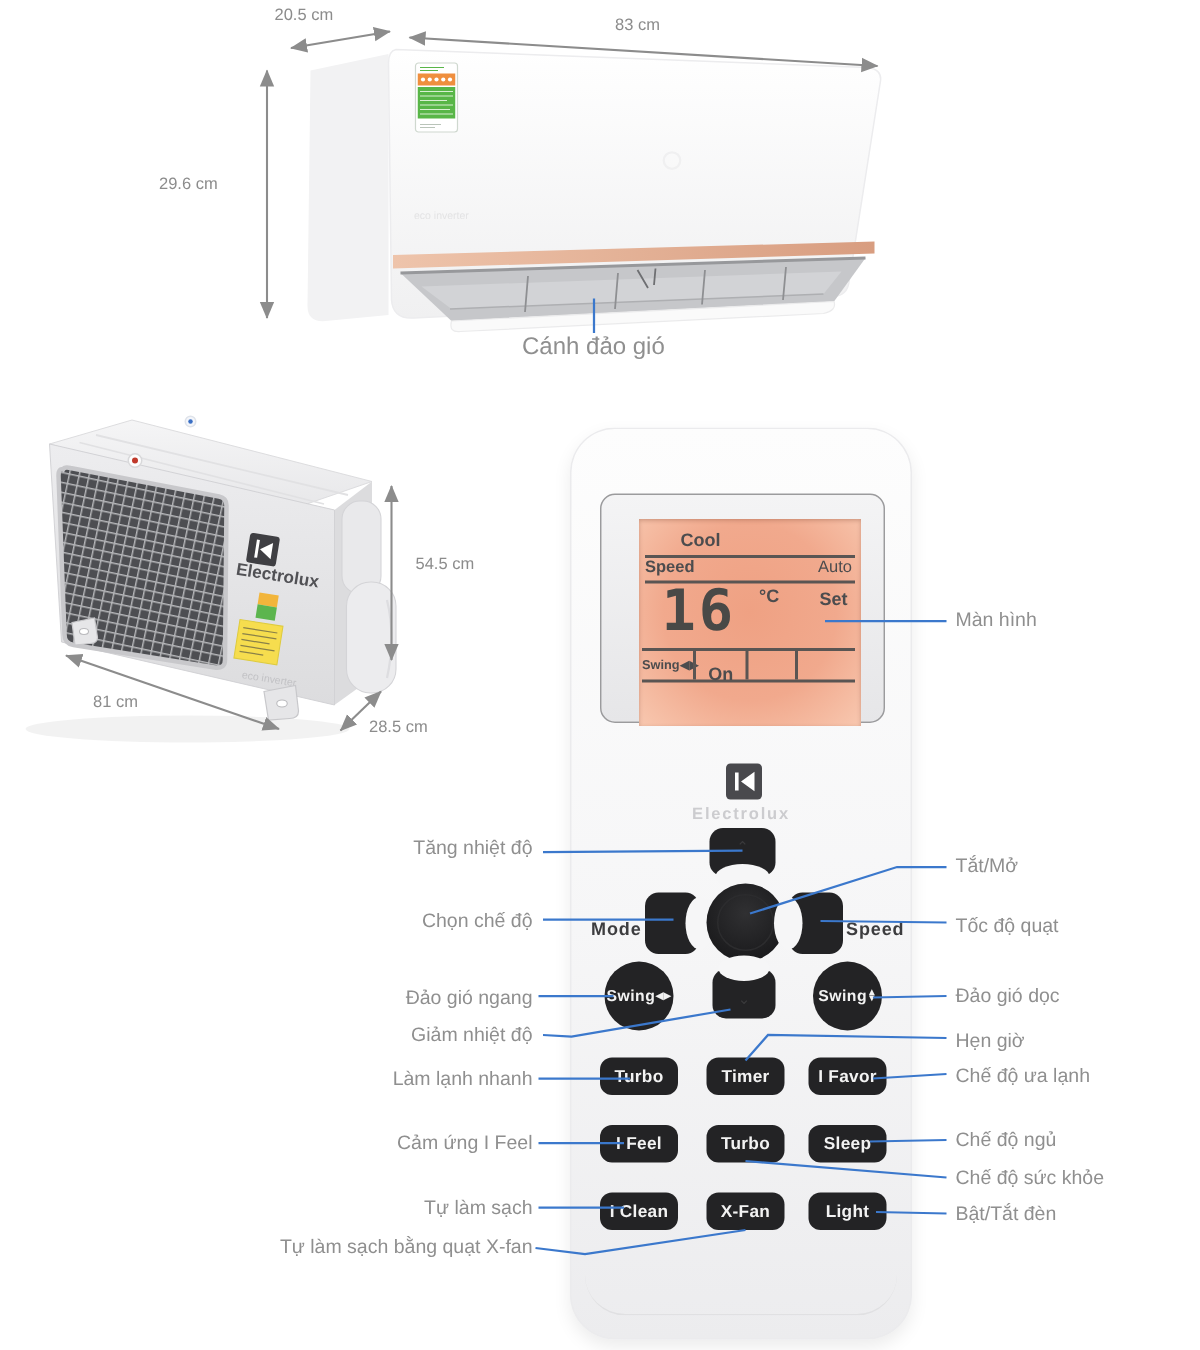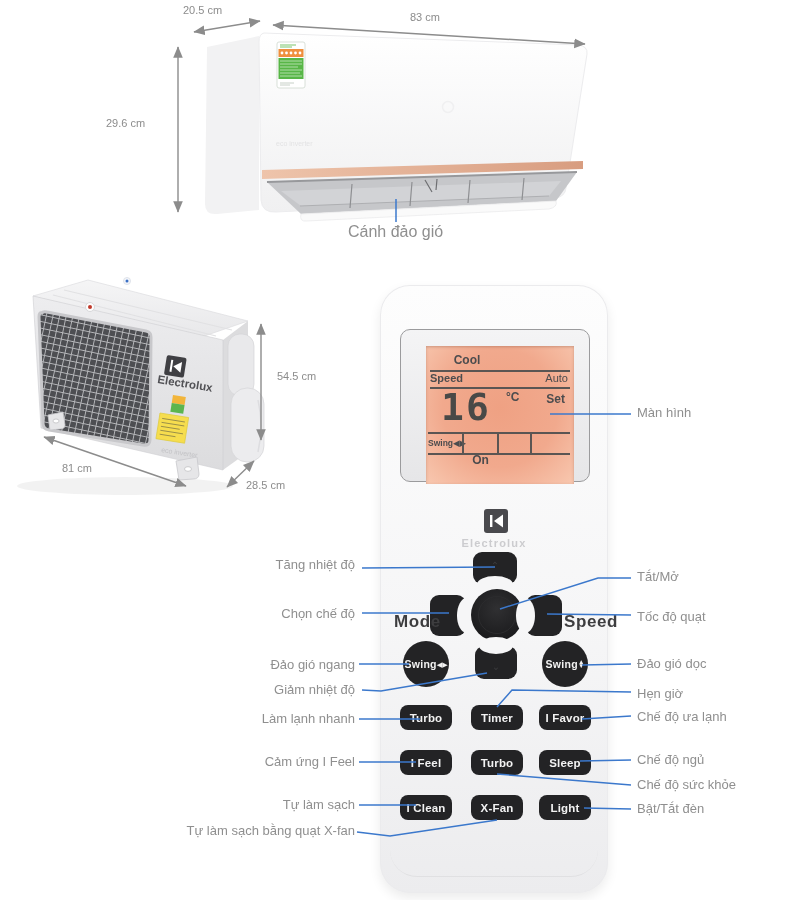--- a/index.html
+++ b/index.html
@@ -32,21 +32,21 @@
   .lcd-speed{top:26px;left:4px;font-size:11px;font-weight:bold;}
   .lcd-auto{top:26px;right:6px;font-size:11px;font-weight:normal;}
   .lcd-temp{top:41px;left:15px;font-family:"DejaVu Sans Mono",monospace;font-weight:bold;
             font-size:38px;line-height:40px;letter-spacing:2px;color:#494947;}
   .lcd-degc{top:44px;left:80px;font-size:12px;font-weight:bold;}
   .lcd-set{top:46px;right:9px;font-size:12px;font-weight:bold;}
   .lcd-table{top:86px;left:2px;right:4px;height:19px;border-top:2px solid #5a5553;border-bottom:2px solid #5a5553;
              display:flex;}
   .lcd-table span{position:static;display:block;box-sizing:border-box;height:100%;}
   .lcd-c1{width:34px;font-size:8.5px;font-weight:bold;padding-top:4px;}
-  .lcd-c2{width:35px;border-left:2px solid #5a5553;font-size:12px;font-weight:bold;text-align:center;padding-top:19px;}
+  .lcd-c2{width:35px;border-left:2px solid #5a5553;font-size:12px;font-weight:bold;text-align:center;padding-top:8px;}
   .lcd-c3{width:33px;border-left:2px solid #5a5553;}
   .lcd-c4{flex:1;border-left:2px solid #5a5553;}
 
   .brand-logo{position:absolute;left:104px;top:224px;width:24px;height:24px;background:#49494d;border-radius:3px;}
   .brand-text{position:absolute;left:0;right:0;top:252px;text-align:center;font-size:11px;
               letter-spacing:1.2px;color:#cccccf;font-weight:bold;}
 
   .btn{position:absolute;background:#232325;color:#f2f2f2;}
   .sq{border-radius:9px;}
   .sq::after{content:'';position:absolute;background:#f6f6f7;border-radius:50%;}
@@ -64,21 +64,21 @@
            border:1.5px solid #2c2c2e;border-radius:50%;}
   .chev{position:absolute;left:0;right:0;text-align:center;color:#3a3a3c;font-size:10px;line-height:10px;}
   .b-swing{width:46px;height:46px;border-radius:50%;display:flex;flex-direction:row;
            align-items:center;justify-content:center;font-size:10.5px;font-weight:bold;letter-spacing:.3px;}
   .b-swing-h{left:23px;top:356px;}
   .b-swing-v{left:162px;top:356px;}
   .glyph-h{font-size:7px;line-height:7px;letter-spacing:0;}
   .glyph-v{font-size:6.5px;line-height:4.5px;letter-spacing:0;text-align:center;}
   .pill{width:52px;height:25px;border-radius:8px;display:flex;align-items:center;justify-content:center;
         font-size:11.5px;font-weight:bold;letter-spacing:.2px;}
-  .print{position:absolute;font-size:17px;font-weight:bold;color:#3d3d3f;letter-spacing:.6px;}
+  .print{position:absolute;font-size:12px;font-weight:bold;color:#3d3d3f;letter-spacing:.6px;}
 </style>
 </head>
 <body>
 
 <svg id="scene" class="layer" width="800" height="900" viewBox="0 0 800 900">
   <defs>
     <linearGradient id="gFront" x1="0" y1="0" x2="0" y2="1">
       <stop offset="0" stop-color="#ffffff"></stop>
         <stop offset="1" stop-color="#f0f0f1"></stop>
     </linearGradient>

